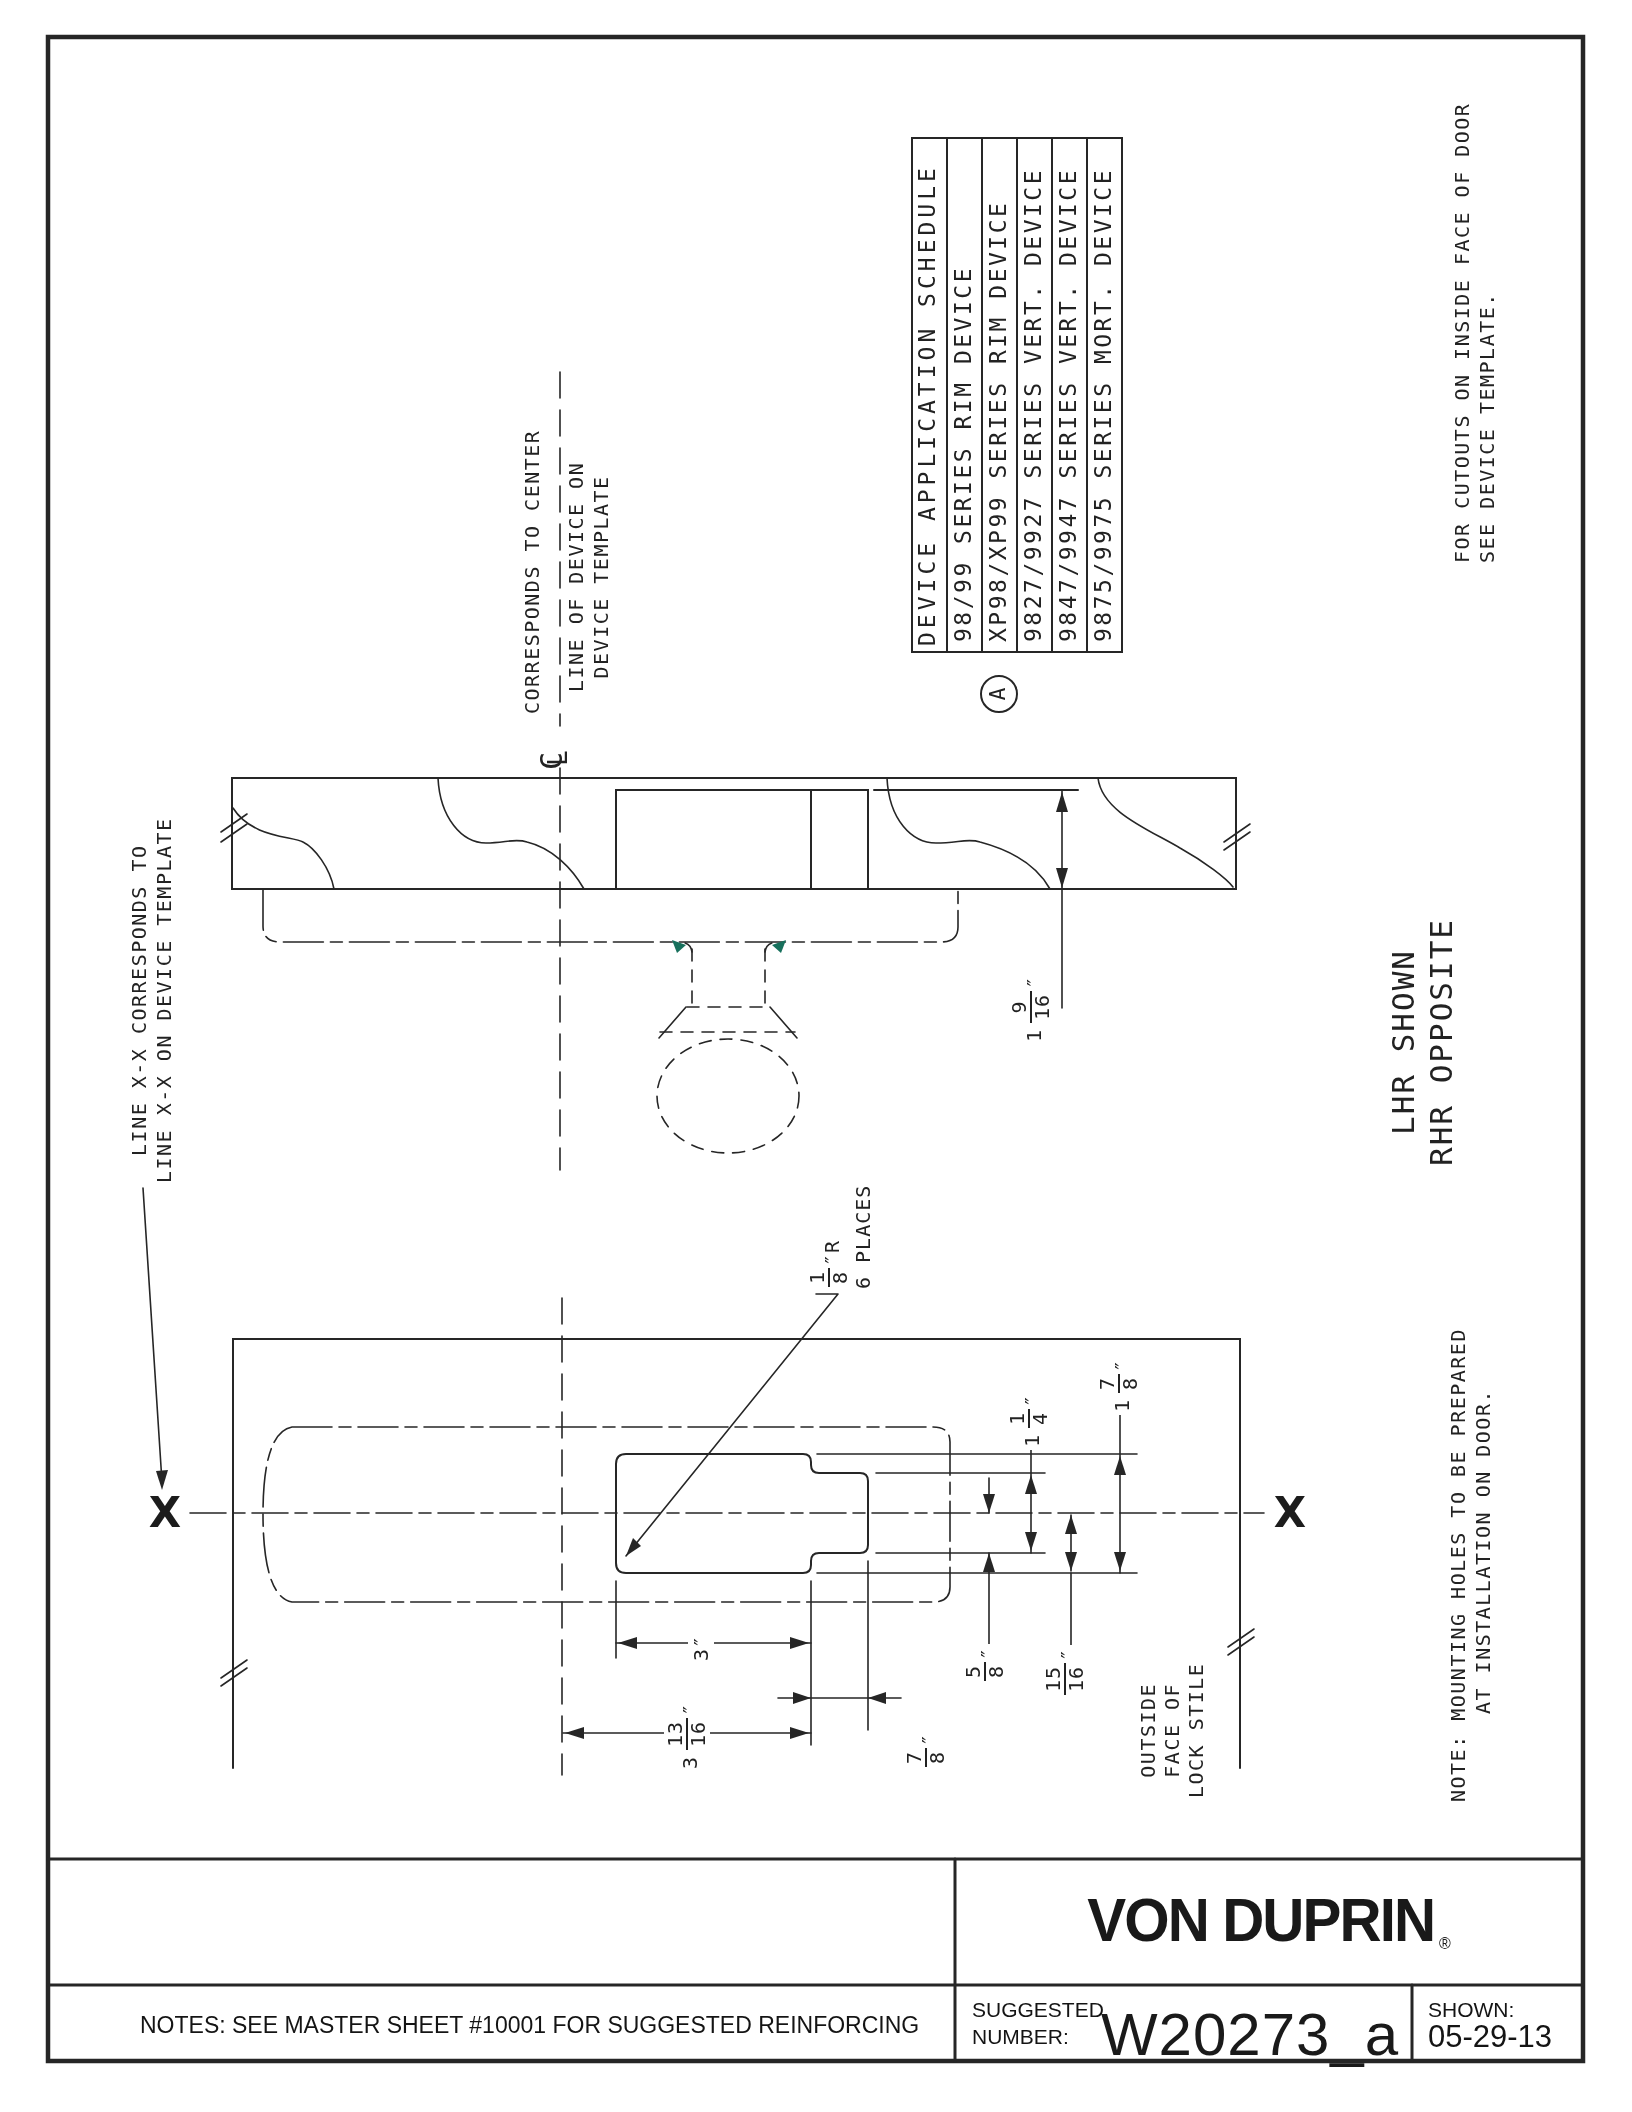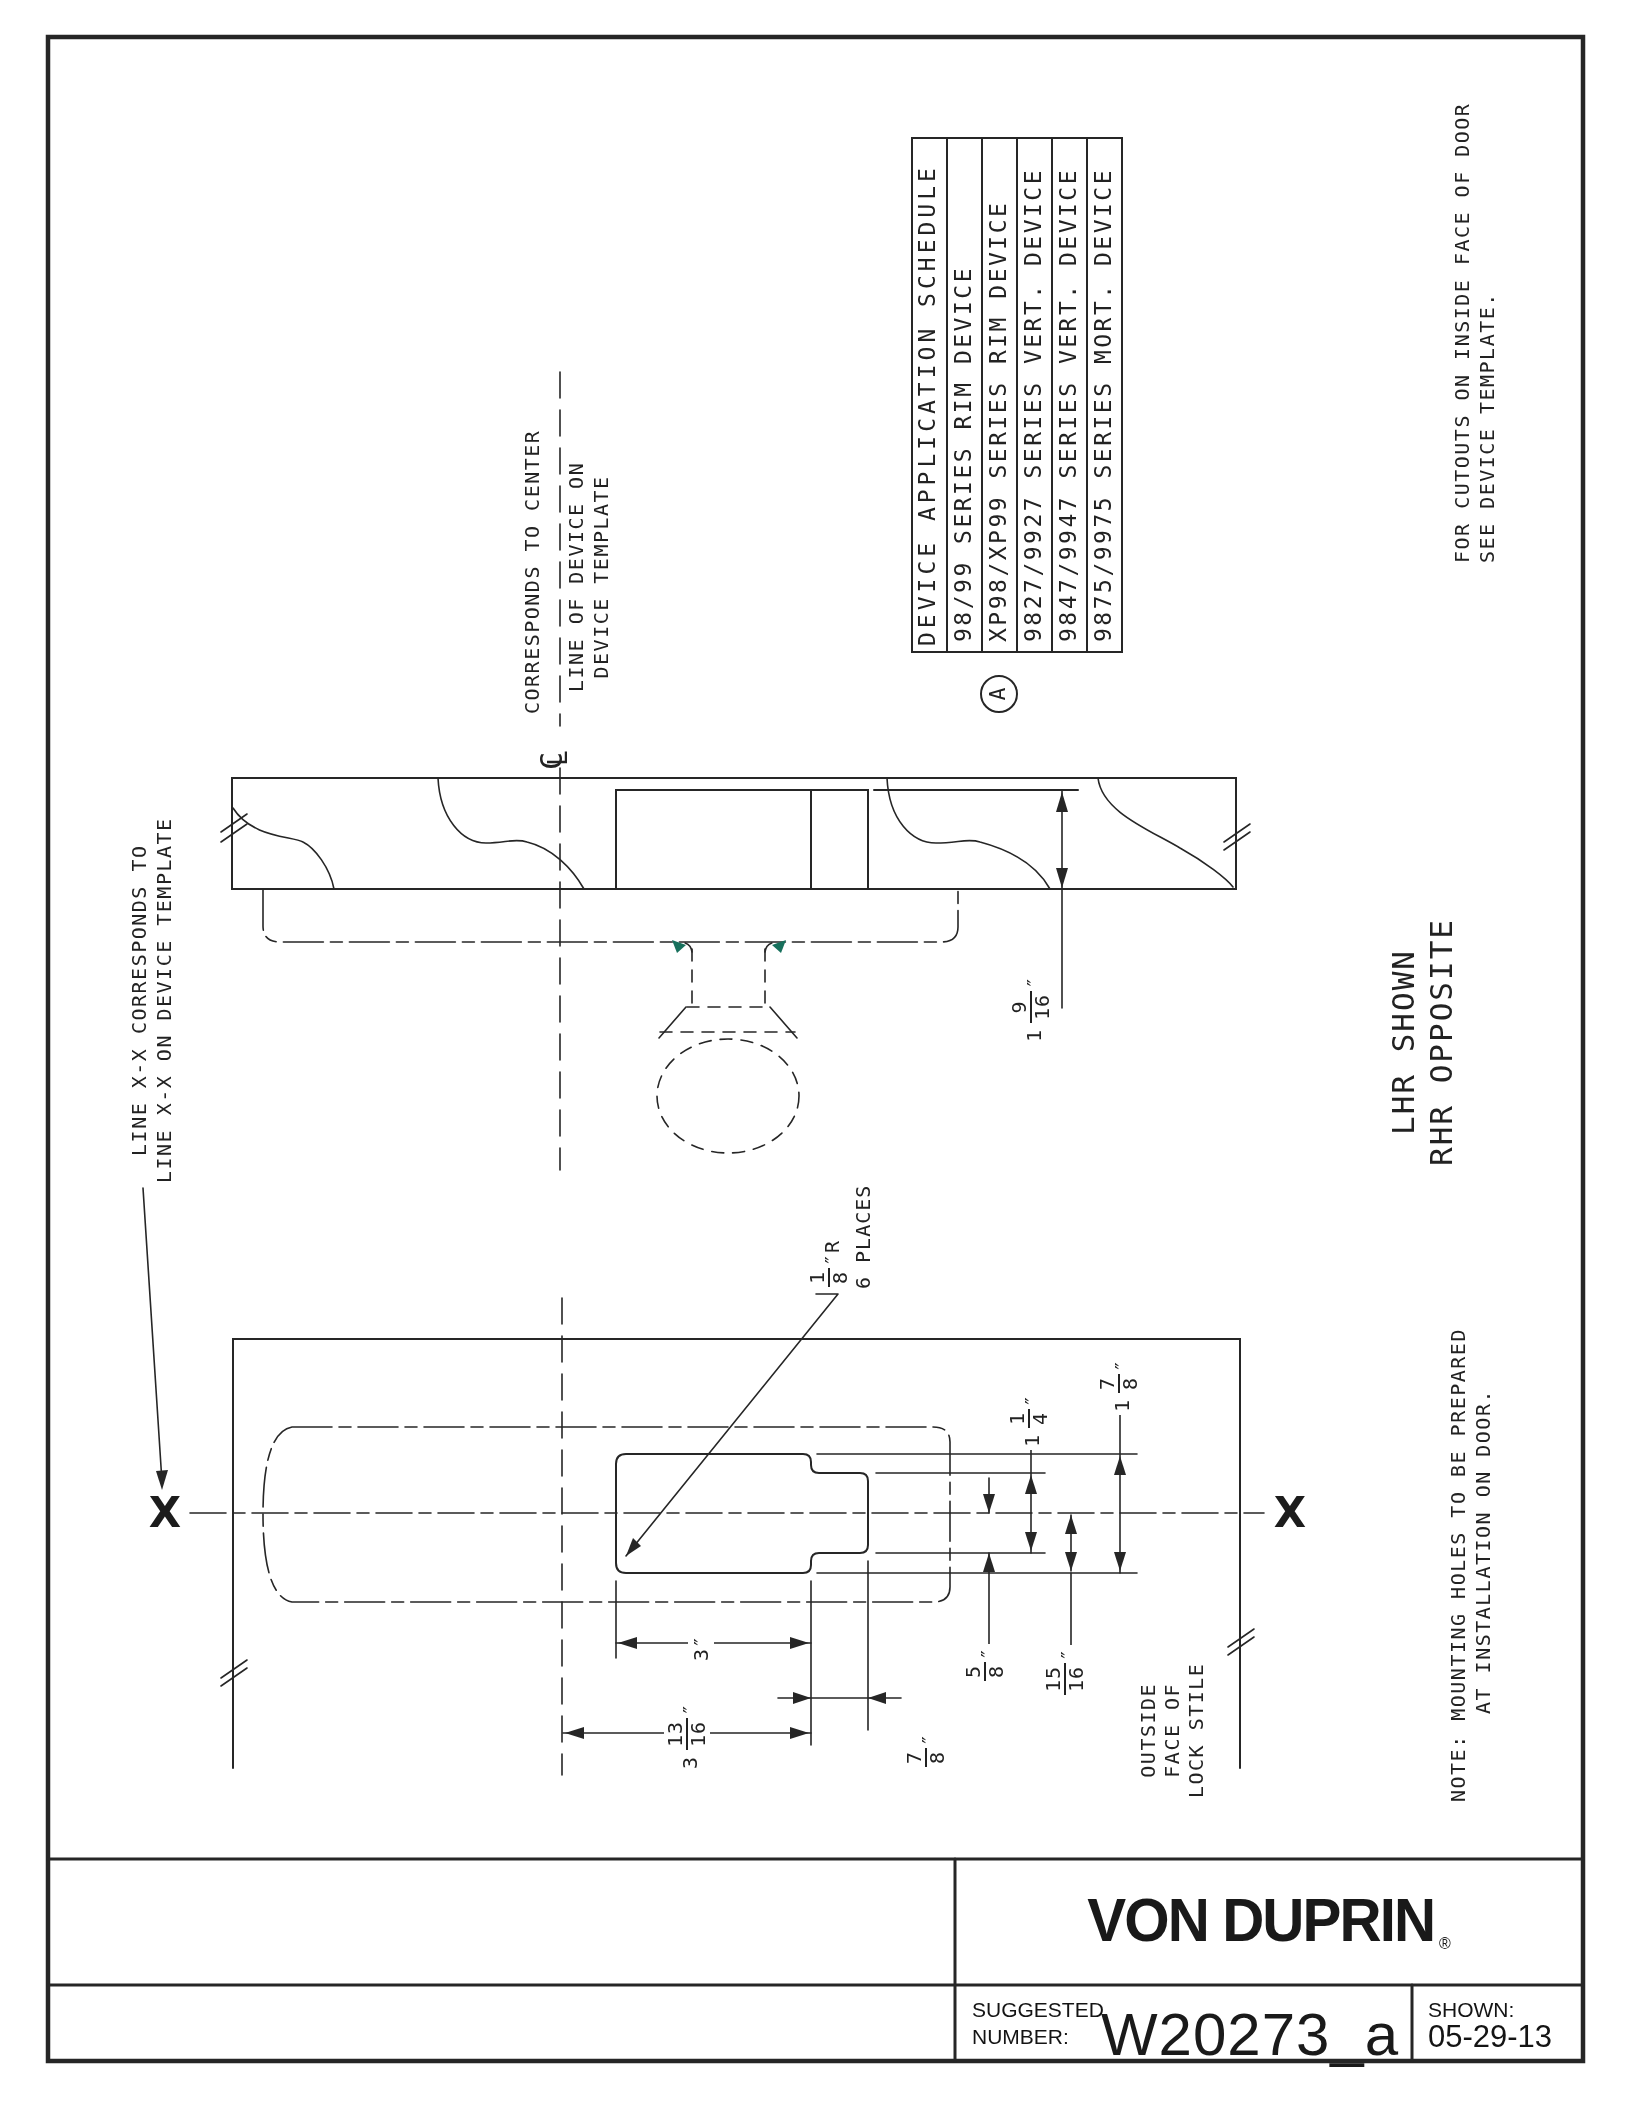--- a/index.html
+++ b/index.html
@@ -241,20 +241,21 @@
 <div class="dim" style="left:903px;top:1772px"><span class="frac"><span class="num">7</span><span class="den">8</span></span><span>″</span></div>
 
 <div class="dim" style="left:962px;top:1686px"><span class="frac"><span class="num">5</span><span class="den">8</span></span><span>″</span></div>
 
 <div class="dim" style="left:1042px;top:1700px"><span class="frac"><span class="num">15</span><span class="den">16</span></span><span>″</span></div>
 
 <div class="dim" style="left:1006px;top:1450px"><span class="whole">1</span><span class="frac"><span class="num">1</span><span class="den">4</span></span><span>″</span></div>
 
 <div class="dim" style="left:1096px;top:1415px"><span class="whole">1</span><span class="frac"><span class="num">7</span><span class="den">8</span></span><span>″</span></div>
 
+<div class="tb-notes">NOTES: SEE MASTER SHEET #10001 FOR SUGGESTED REINFORCING</div>
 <div class="brand"><span>VON DUPRIN</span><span class="reg">®</span></div>
 <div class="tb-small" style="left:972px;top:1996px">
       <div>SUGGESTED</div>
       <div>NUMBER:</div>
     </div>
 <div class="tb-num">W20273_a</div>
 <div class="tb-small" style="left:1428px;top:1996px">
       <div>SHOWN:</div>
       <div style="font-size:31px">05-29-13</div>
     </div>

